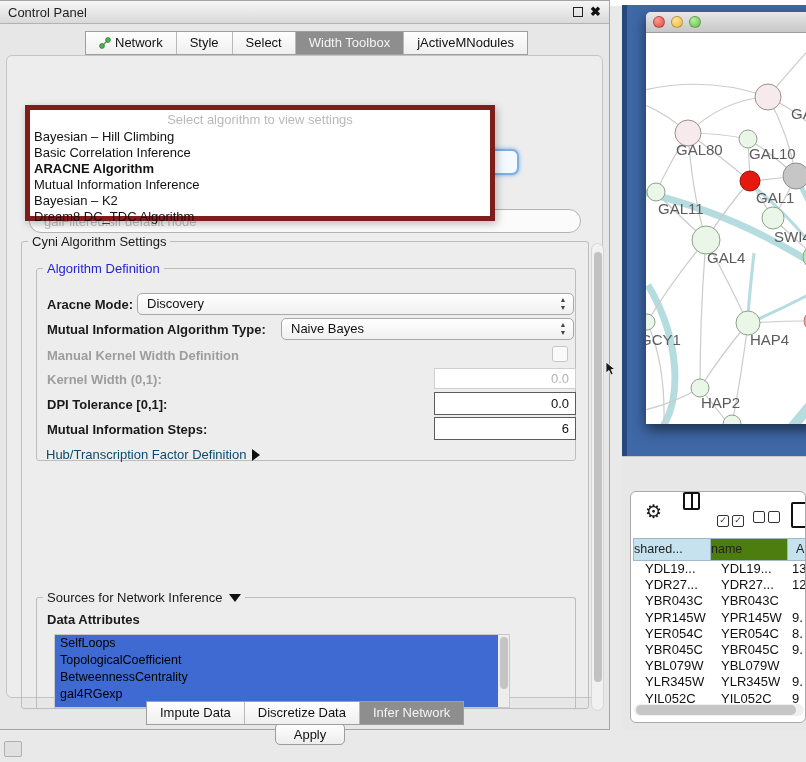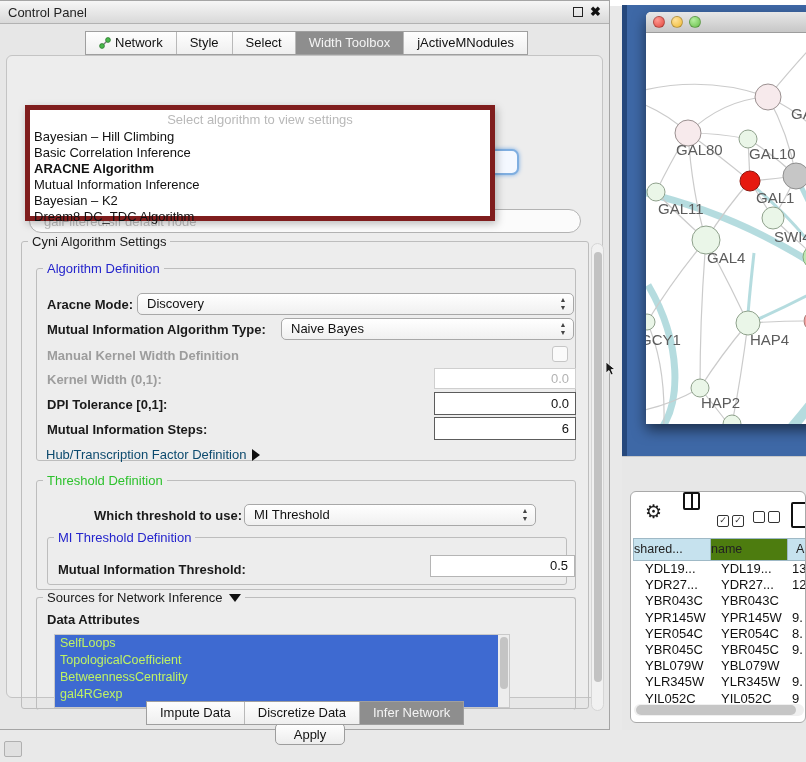--- a/index.html
+++ b/index.html
@@ -43,21 +43,21 @@
   .field.dark{border:1px solid #5c5c5c;}
   .field.dis{border:1px solid #cfcfcf;color:#b3b3b3;}
   #kchk{left:515px;top:77px;width:14px;height:14px;border:1px solid #c6c6c6;border-radius:3px;background:#fafafa;}
   #hub-row{left:24px;top:205px;font-size:13px;color:#0c4a6e;}
   .tri-right{display:inline-block;width:0;height:0;border-left:8px solid #111;border-top:6px solid transparent;border-bottom:6px solid transparent;margin-left:6px;vertical-align:-2px;}
   .tri-down{display:inline-block;width:0;height:0;border-top:8px solid #111;border-left:6px solid transparent;border-right:6px solid transparent;margin-left:6px;vertical-align:0px;}
   #thr-grp{left:14px;top:238px;width:540px;height:110px;}
   #mi-grp{left:10px;top:56px;width:520px;height:48px;}
   #src-grp{left:14px;top:355px;width:540px;height:113px;border-bottom:none;}
   #attr-list{left:17px;top:36px;width:456px;height:74px;background:#fff;border:1px solid #c9c9c9;box-sizing:border-box;overflow:hidden;}
-  .attr-item{height:17px;line-height:17px;font-size:12.5px;color:#bef264;background:#3e6ad1;padding-left:5px;margin-right:11px;white-space:nowrap;}
+  .attr-item{height:17px;line-height:17px;font-size:12.5px;color:#000000;background:#3e6ad1;padding-left:5px;margin-right:11px;white-space:nowrap;}
   #attr-sb{position:absolute;right:0;top:0;width:11px;height:72px;background:#ededed;}
   #attr-thumb{position:absolute;left:1.5px;top:2px;width:8px;height:52px;background:#c4c4c4;border-radius:4px;}
   #cp-scrollbar{left:584px;top:187px;width:13px;height:468px;background:#f1f1f1;border:1px solid #d6d6d6;border-radius:7px;box-sizing:border-box;}
   #cp-thumb{left:1.5px;top:8px;width:8px;height:430px;background:#c2c2c2;border-radius:5px;position:absolute;}
   #apply-btn{left:268px;top:667px;width:70px;height:22px;background:linear-gradient(#ffffff,#ececec);border:1px solid #9d9d9d;border-radius:5px;
              font-size:13px;text-align:center;line-height:21px;color:#111;box-sizing:border-box;}
   #bottom-tabs{left:146px;top:700px;}
   
   #desktop{left:622px;top:5px;width:184px;height:451px;background:linear-gradient(90deg,#26487c 0,#26487c 5px,#3e68a6 5px);}
   #net-win{left:11px;top:7px;width:173px;height:412px;border-radius:5px 0 0 0;box-shadow:0 6px 14px rgba(0,0,0,.55);background:#fff;margin-left:13px;}
@@ -172,33 +172,20 @@
           <div class="field dark" style="left:397px;top:123px;width:142px;height:23px;line-height:21px">0.0</div>
 
           <span class="lbl" style="left:10px;top:153px">Mutual Information Steps:</span>
           <div class="field dark" style="left:397px;top:148px;width:142px;height:23px;line-height:21px">6</div>
         </div>
 
         <div class="abs" id="hub-row">
           <span>Hub/Transcription Factor Definition</span><span class="tri-right"></span>
         </div>
 
-        <div class="grp" id="thr-grp">
-          <span class="grp-title t-green">Threshold Definition</span>
-          <span class="lbl" style="left:57px;top:27px">Which threshold to use:</span>
-          <div class="combo" style="left:207px;top:23px;width:292px">
-            <span>MI Threshold</span>
-            <span class="arr">▲<br>▼</span>
-          </div>
-          <div class="grp" id="mi-grp">
-            <span class="grp-title t-blue">MI Threshold Definition</span>
-            <span class="lbl" style="left:10px;top:24px">Mutual Information Threshold:</span>
-            <div class="field" style="left:382px;top:17px;width:145px;height:22px;line-height:20px">0.5</div>
-          </div>
-        </div>
 
         <div class="grp" id="src-grp">
           <span class="grp-title t-black"><span>Sources for Network Inference</span><span class="tri-down"></span></span>
           <span class="lbl" style="left:10px;top:14px">Data Attributes</span>
           <div class="abs" id="attr-list">
             <div id="attr-items">
                 <div class="attr-item" style="background: rgb(62, 106, 209);">SelfLoops</div>
                 <div class="attr-item" style="background: rgb(62, 106, 209);">TopologicalCoefficient</div>
                 <div class="attr-item" style="background: rgb(62, 106, 209);">BetweennessCentrality</div>
                 <div class="attr-item" style="background: rgb(62, 106, 209);">gal4RGexp</div>

